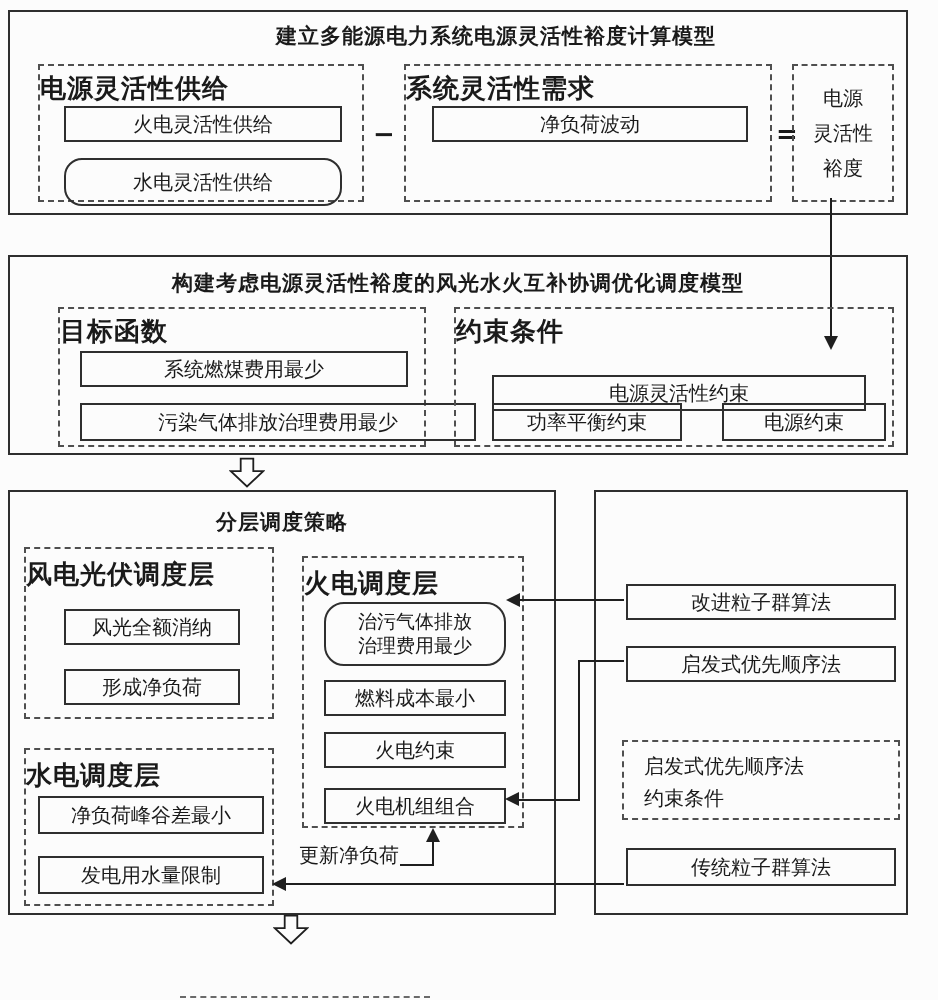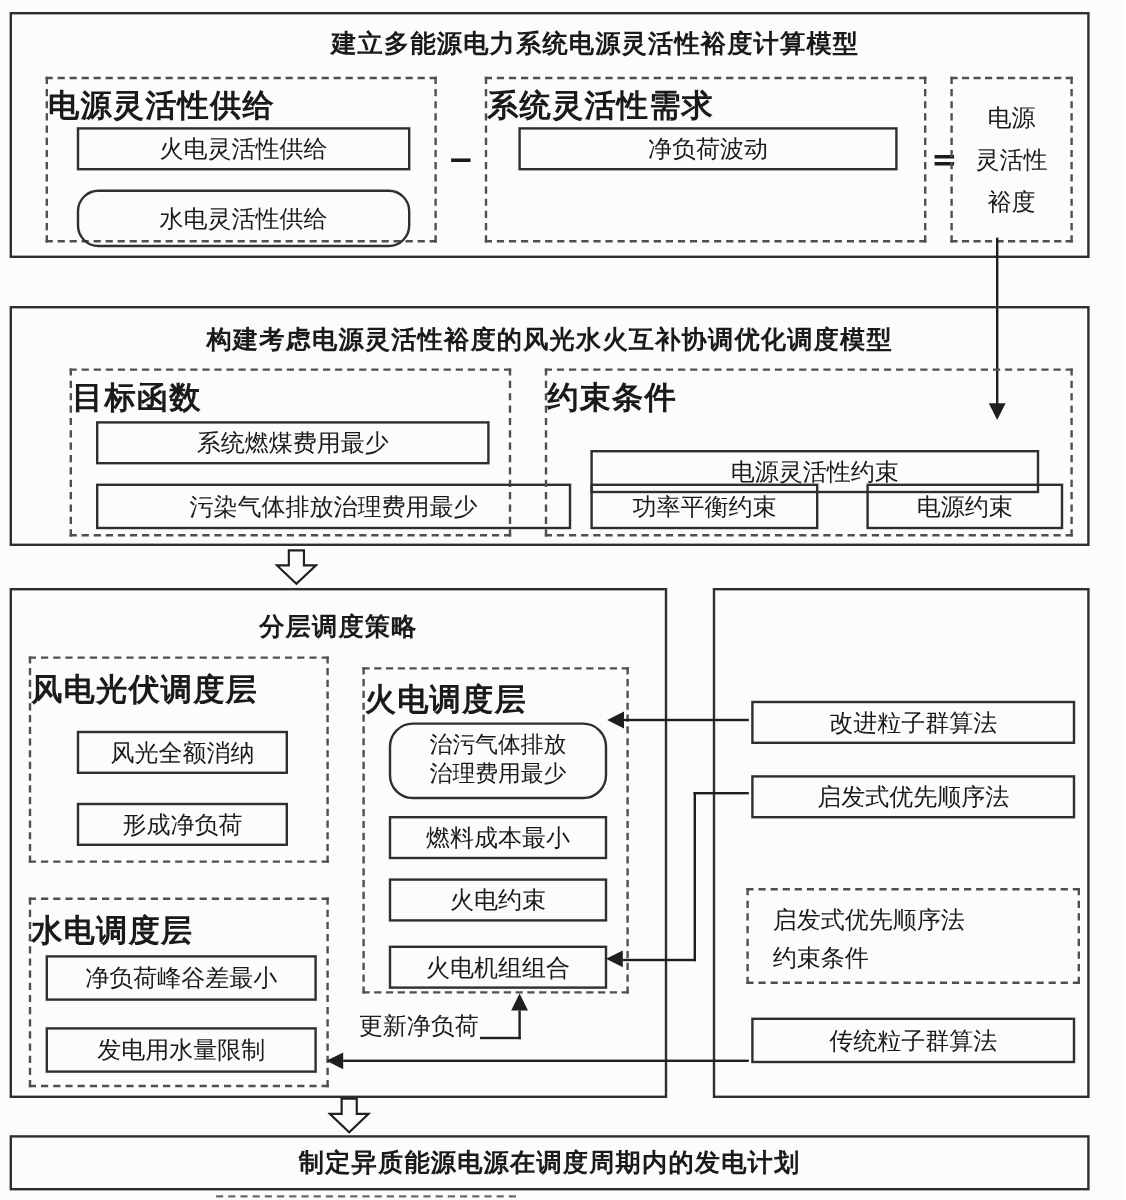--- a/index.html
+++ b/index.html
@@ -126,17 +126,16 @@
   <div class="abs ah-left" style="left:272px; top:877px;"></div>
 
   <div class="abs line" style="left:400px; top:864px; width:34px; height:2px;"></div>
   <div class="abs line" style="left:432px; top:842px; width:2px; height:24px;"></div>
   <div class="abs ah-up" style="left:426px; top:828px;"></div>
 
   <svg class="abs" style="left:273px; top:913px;" width="36" height="34" viewBox="0 0 40 34">
     <polygon points="13,1 27,1 27,15 38,15 20,32 2,15 13,15" fill="#fcfcfc" stroke="#1f1f1f" stroke-width="2"></polygon>
   </svg>
 
-  <div class="abs solid center title" style="left:8px; top:946px; width:900px; height:46px;">制定异质能源电源在调度周期内的发电计划</div>
 
   <div class="abs" style="left:180px; top:996px; width:250px; height:0; border-top:2px dashed #6a6a6a;"></div>
 
 </div>
 
 </body></html>

